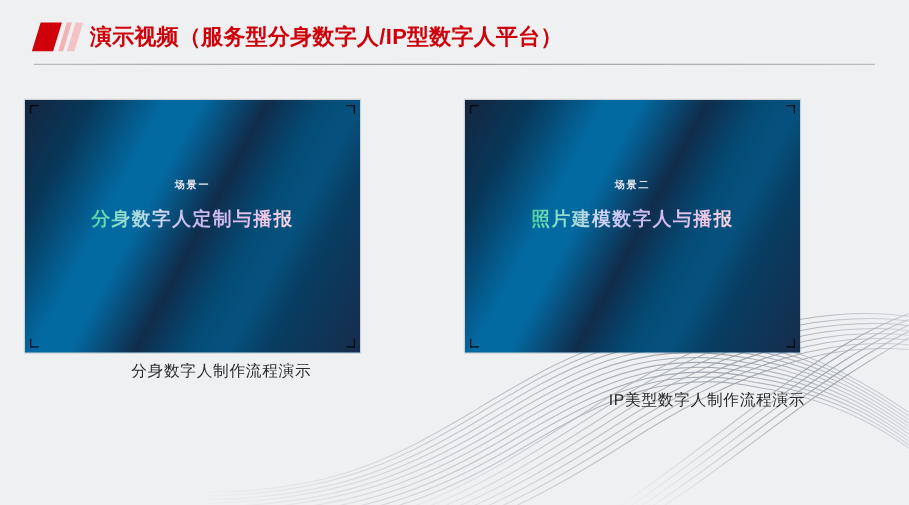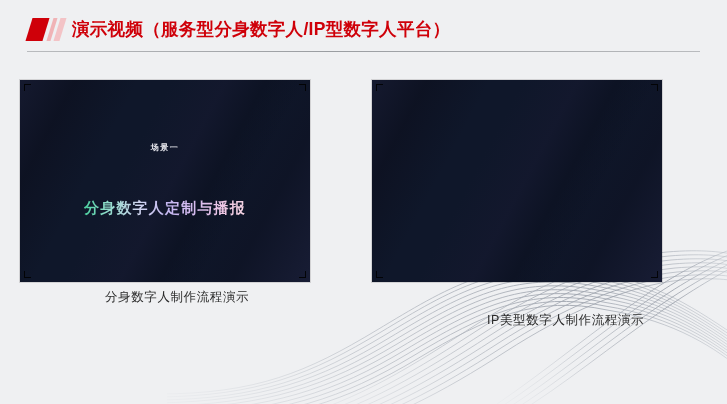--- a/index.html
+++ b/index.html
@@ -80,23 +80,23 @@
     top: 51px;
     width: 673px;
     height: 1px;
     background: linear-gradient(to right, #b9bbbe 0%, #9a9da1 45%, #b9bbbe 100%);
   }
 
   
   .video-card {
     position: absolute;
     top: 80px;
-    width: 290px;
+    width: 268px;
     height: 202px;
-    background: #0f172a;
+    background: #0369a1;
     overflow: hidden;
     z-index: 2;
     box-shadow: 0 0 0 1px rgba(0,0,0,0.12);
   }
   #video-card-1 { left: 20px; }
   #video-card-2 { left: 372px; }
 
   .video-sheen {
     position: absolute;
     inset: 0;
@@ -160,21 +160,20 @@
       #cfd4ef 34%,
       #c4b6f0 52%,
       #d9bdf0 70%,
       #eec6e4 86%,
       #f4d4e2 100%);
     -webkit-background-clip: text;
     background-clip: text;
     -webkit-text-fill-color: transparent;
     color: transparent;
     display: inline-block;
-    margin-top: 32px;
   }
 
   
   .video-caption {
     position: absolute;
     font-size: 12.5px;
     color: #2b2b2b;
     letter-spacing: 0.6px;
     white-space: nowrap;
     z-index: 3;
@@ -254,17 +253,21 @@
 
 <div class="video-card" id="video-card-2">
   <div class="video-sheen"></div>
   <div class="video-sheen2"></div>
 
   <span class="corner tl"></span>
   <span class="corner tr"></span>
   <span class="corner bl"></span>
   <span class="corner br"></span>
 
+  <div class="video-text-wrap">
+    <div class="scene-label">场景二</div>
+    <div class="scene-headline">照片建模数字人与播报</div>
+  </div>
 </div>
 
 <div class="video-caption" id="caption-1">分身数字人制作流程演示</div>
 
 <div class="video-caption" id="caption-2">IP美型数字人制作流程演示</div>
 
 </body></html>

